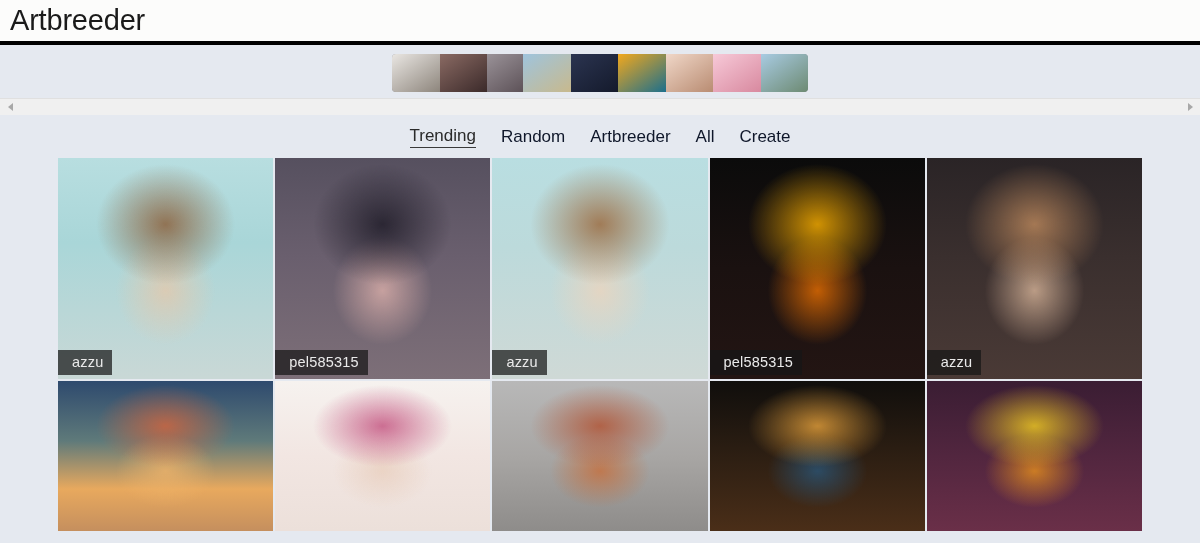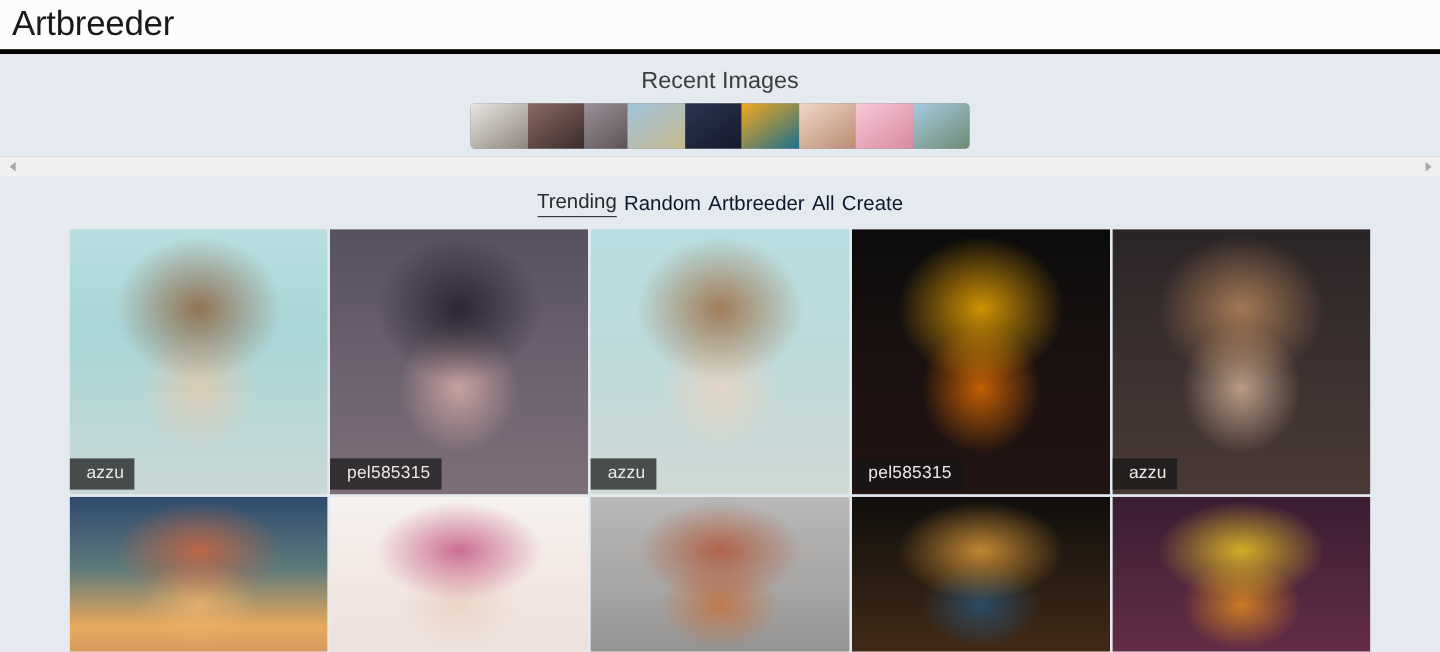--- a/index.html
+++ b/index.html
@@ -97,22 +97,22 @@
     border-top: 4px solid transparent;
     border-bottom: 4px solid transparent;
   }
   .arrow-left  { border-right: 5px solid #a8a8a8; }
   .arrow-right { border-left: 5px solid #a8a8a8; }
 
   
   #tabs {
     display: flex;
     justify-content: center;
-    align-items: flex-end;
-    gap: 6px;
+    align-items: center;
+    gap: 25px;
     padding: 11px 0 10px 0;
     background: #e5e9f0;
   }
   .tab {
     font-size: 17px;
     color: #0f172a;
     cursor: pointer;
     line-height: 1.2;
     white-space: nowrap;
   }
@@ -155,21 +155,20 @@
   }
 </style>
 </head>
 <body>
 
 <div id="header">
   <div id="brand">Artbreeder</div>
 </div>
 
 <div id="recent-section">
-  <div id="recent-title">Recent Images</div>
   <div id="recent-strip-outer">
     <div id="recent-strip">
         <div class="thumb" style="background: linear-gradient(145deg, rgb(233, 230, 226) 0%, rgb(141, 133, 124) 100%);"></div>
         <div class="thumb" style="background: linear-gradient(145deg, rgb(138, 106, 99) 0%, rgb(59, 42, 42) 100%);"></div>
         <div class="thumb w-small" style="background: linear-gradient(145deg, rgb(154, 146, 152) 0%, rgb(93, 82, 88) 100%);"></div>
         <div class="thumb" style="background: linear-gradient(145deg, rgb(159, 196, 221) 0%, rgb(200, 185, 141) 100%);"></div>
         <div class="thumb" style="background: linear-gradient(145deg, rgb(43, 52, 80) 0%, rgb(20, 26, 44) 100%);"></div>
         <div class="thumb" style="background: linear-gradient(145deg, rgb(242, 168, 29) 0%, rgb(28, 111, 140) 100%);"></div>
         <div class="thumb" style="background: linear-gradient(145deg, rgb(240, 215, 200) 0%, rgb(185, 140, 114) 100%);"></div>
         <div class="thumb" style="background: linear-gradient(145deg, rgb(247, 201, 216) 0%, rgb(216, 137, 159) 100%);"></div>

